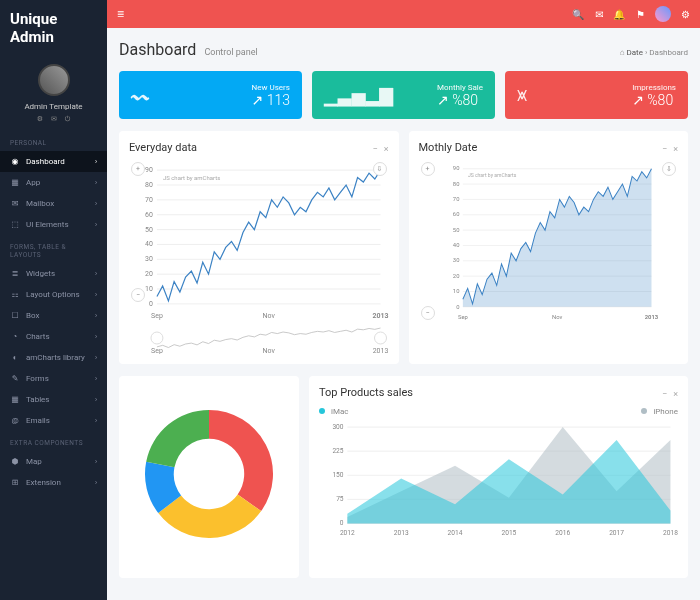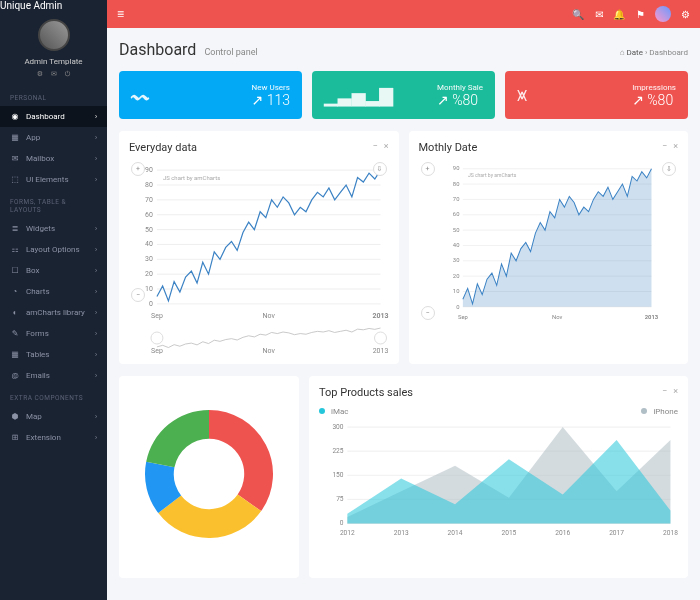--- a/index.html
+++ b/index.html
@@ -1,21 +1,21 @@
 <!DOCTYPE html>
 <html><head>
 <meta charset="utf-8">
 <style>
 *{margin:0;padding:0;box-sizing:border-box;font-family:-apple-system,BlinkMacSystemFont,"Segoe UI",Roboto,sans-serif}
 body{background:#f4f6f9;width:700px;height:600px;overflow:hidden;font-size:10px}
 .app{display:flex;height:100%}
 .sidebar{width:107px;background:#1a2332;color:#8b92a5;display:flex;flex-direction:column;overflow-y:auto}
 .sidebar::-webkit-scrollbar{width:3px}
 .sidebar::-webkit-scrollbar-thumb{background:#333}
-.brand{font-size:10px;color:#fff;font-weight:400}
+.brand{padding:10px;font-size:15px;color:#fff;font-weight:700}
 .avatar-wrap{text-align:center;padding:8px 0}
 .avatar{width:32px;height:32px;border-radius:50%;background:linear-gradient(45deg,#555,#999);margin:0 auto;border:2px solid #444}
 .at{color:#ccc;font-size:8px;margin-top:6px}
 .at-icons{margin-top:4px;display:flex;justify-content:center;gap:8px;font-size:7px;color:#888}
 .sec-h{font-size:6.5px;color:#5a6275;padding:8px 10px 4px;letter-spacing:0.5px}
 .nav-item{display:flex;align-items:center;padding:6px 10px;font-size:8px;color:#8b92a5;cursor:pointer;gap:6px}
 .nav-item.active{background:#0d131c;color:#fff}
 .nav-item .chev{margin-left:auto;font-size:7px}
 .nav-ic{width:10px;text-align:center;font-size:8px}
 .main{flex:1;display:flex;flex-direction:column;overflow:hidden}
@@ -33,21 +33,21 @@
 .bc .hm{color:#555}
 .cards{display:flex;gap:10px;margin-bottom:12px}
 .card{flex:1;border-radius:4px;padding:10px 12px;color:#fff;display:flex;align-items:center;justify-content:space-between;height:48px}
 .c-blue{background:#03a9f4}.c-green{background:#1abc9c}.c-red{background:#ef5350}
 .card .vis{font-size:18px;opacity:0.9}
 .card .txt{text-align:left}
 .card .lbl{font-size:8px;opacity:0.95}
 .card .val{font-size:14px;font-weight:300}
 .panels{display:flex;gap:10px;margin-bottom:12px}
 .panel{flex:1;background:#fff;border-radius:4px;padding:10px}
-.p-head{display:flex;align-items:flex-start;margin-bottom:8px}
+.p-head{display:flex;align-items:flex-end;margin-bottom:8px}
 .p-title{font-size:11px;color:#333}
 .p-tools{margin-left:auto;display:flex;gap:6px;color:#aaa;font-size:9px}
 .p-tools span{cursor:pointer}
 .chart-box{height:160px;position:relative}
 svg{width:100%;height:100%}
 .axis-lbl{font-size:7px;fill:#888}
 .grid{stroke:#ddd;stroke-width:0.5}
 .line-blue{stroke:#3b82c4;stroke-width:1.2;fill:none}
 .area-blue{fill:#3b82c4;opacity:0.25}
 .credit{font-size:6px;fill:#aaa}

